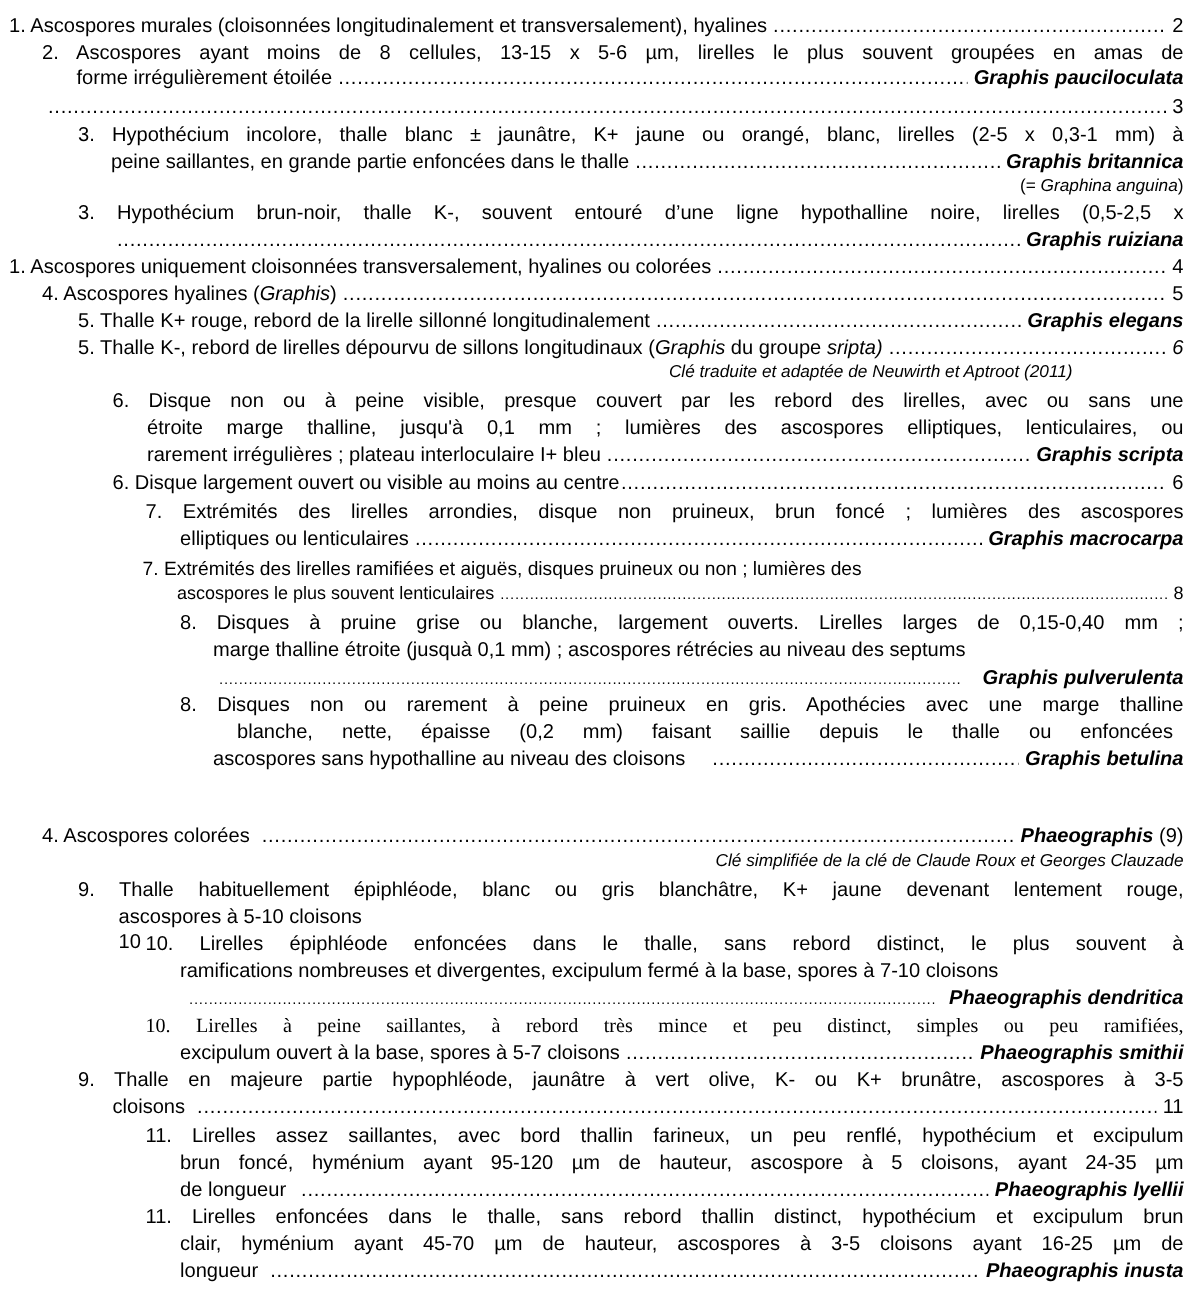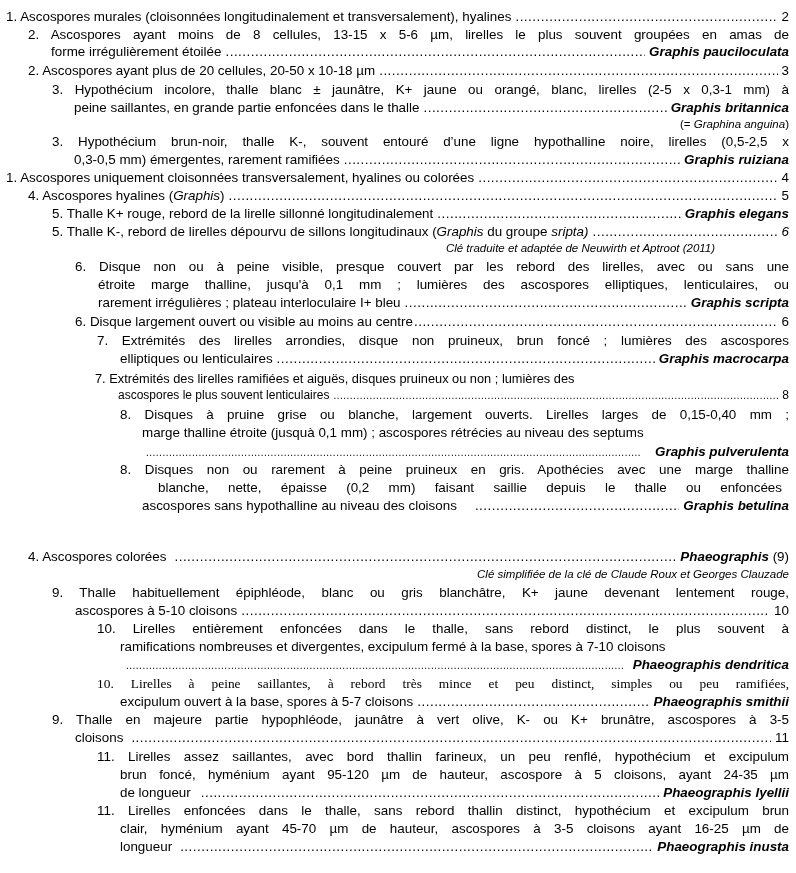--- a/index.html
+++ b/index.html
@@ -31,42 +31,40 @@
   <div class="ln just" style="left:28px; top:26px; width:761px;">
     <span>2.</span> <span>Ascospores ayant moins de 8 cellules, 13-15 x 5-6 µm, lirelles le plus souvent  groupées en amas de</span>
   </div>
   <div class="ln full" style="left:51px; top:43px; width:738px;">
     <span class="txt">forme irrégulièrement étoilée</span>
     <span class="dots"></span>
     <span class="end sp">Graphis pauciloculata</span>
   </div>
 
   <div class="ln full" style="left:28px; top:62px; width:761px;">
-    <span class="txt"><span>2.</span> <span>Ascospores ayant plus de 20 cellules, 20-50 x 10-18 µm</span></span>
     <span class="dots"></span>
     <span class="end">3</span>
   </div>
 
   <div class="ln just" style="left:52px; top:81px; width:737px;">
     <span>3.</span> <span>Hypothécium incolore, thalle blanc ± jaunâtre, K+ jaune ou orangé, blanc, lirelles (2-5 x 0,3-1 mm) à</span>
   </div>
   <div class="ln full" style="left:74px; top:99px; width:715px;">
     <span class="txt">peine saillantes, en grande partie enfoncées dans le thalle</span>
     <span class="dots"></span>
     <span class="end sp">Graphis britannica</span>
   </div>
   <div class="ln r" style="left:500px; top:116px; width:289px; font-size:11.5px;">
     <span>(= </span><span class="it">Graphina anguina</span><span>)</span>
   </div>
 
   <div class="ln just" style="left:52px; top:133px; width:737px;">
     <span>3.</span> <span>Hypothécium brun-noir, thalle K-, souvent entouré d’une ligne hypothalline noire, lirelles (0,5-2,5 x</span>
   </div>
   <div class="ln full" style="left:74px; top:151px; width:715px;">
-    <span class="txt">0,3-0,5 mm) émergentes, rarement ramifiées</span>
     <span class="dots"></span>
     <span class="end sp">Graphis ruiziana</span>
   </div>
 
   <div class="ln full" style="left:6px; top:169px; width:783px;">
     <span class="txt"><span>1.</span> <span>Ascospores uniquement cloisonnées transversalement, hyalines ou colorées</span></span>
     <span class="dots"></span>
     <span class="end">4</span>
   </div>
 
@@ -145,28 +143,28 @@
   <div class="ln full" style="left:28px; top:548px; width:761px;">
     <span class="txt"><span>4.</span> <span>Ascospores colorées</span></span>
     <span class="dots" style="margin-left:8px;"></span>
     <span class="end"><span class="sp">Phaeographis</span> <span>(9)</span></span>
   </div>
   <div class="ln note" style="left:360px; top:566px; width:429px;">Clé simplifiée de la clé de Claude Roux et Georges Clauzade</div>
 
   <div class="ln just" style="left:52px; top:584px; width:737px;">
     <span>9.</span> <span>Thalle habituellement épiphléode, blanc ou gris blanchâtre, K+ jaune devenant lentement rouge,</span>
   </div>
-  <div class="ln full" style="left:75px; top:602px; width:714px;">
+  <div class="ln full" style="left:75px; top:602px; width:714px;flex-direction:column;">
     <span class="txt">ascospores à 5-10 cloisons</span>
     <span class="dots"></span>
     <span class="end">10</span>
   </div>
 
   <div class="ln just" style="left:97px; top:620px; width:692px;">
-    <span>10.</span> <span>Lirelles entièrement enfoncées dans le thalle, sans rebord distinct, le plus souvent à</span>
+    <span>10.</span> <span>Lirelles épiphléode enfoncées dans le thalle, sans rebord distinct, le plus souvent à</span>
   </div>
   <div class="ln" style="left:120px; top:638px; width:669px;">ramifications nombreuses et divergentes, excipulum fermé à la base, spores à 7-10 cloisons</div>
   <div class="ln full" style="left:126px; top:656px; width:663px;">
     <span class="dots" style="margin-left:0; margin-right:10px; font-size:10px;"></span>
     <span class="end sp">Phaeographis dendritica</span>
   </div>
 
   <div class="ln just" style="left:97px; top:675px; width:692px;font-family:Liberation Serif, serif;">
     <span>10.</span> <span>Lirelles à peine saillantes, à rebord très mince et peu distinct, simples ou peu ramifiées,</span>
   </div>

